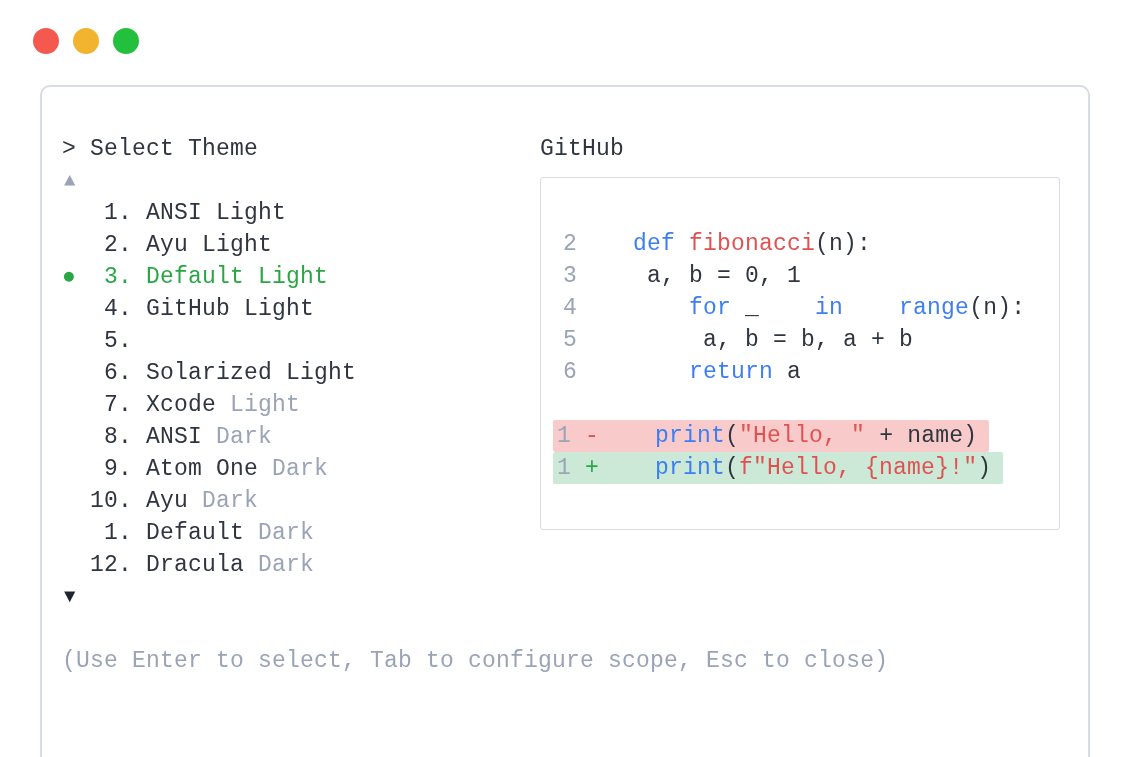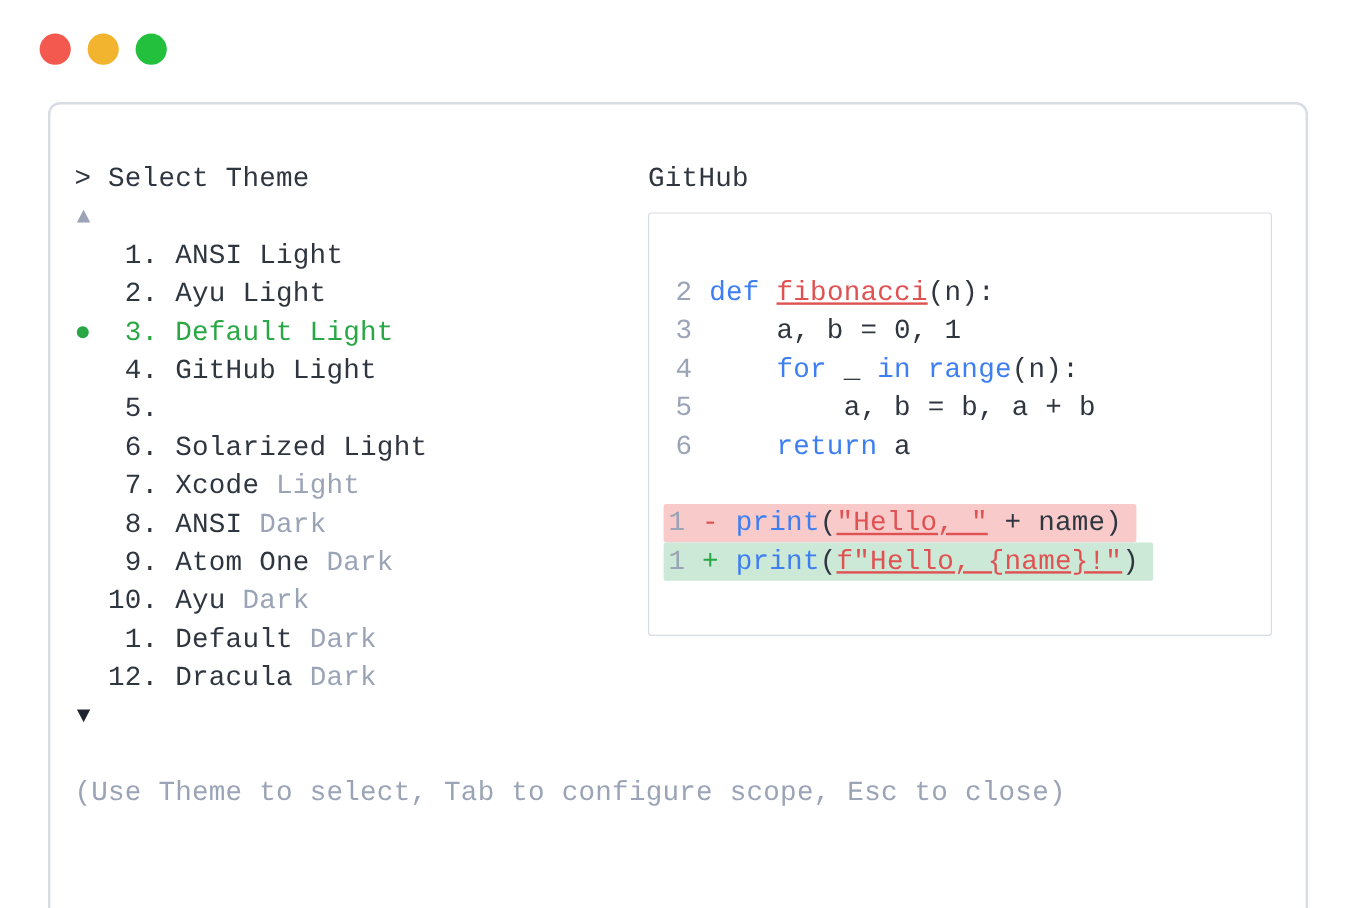--- a/index.html
+++ b/index.html
@@ -34,23 +34,23 @@
   .muted{color:var(--muted);}
 
   .help{margin-top:32px;height:32px;white-space:pre;color:var(--muted);}
 
   .preview-title{height:32px;white-space:pre;color:var(--text);}
   .preview-box{margin-top:12px;background:#fff;border:1.5px solid var(--border);
                border-radius:3px;padding:50px 20px 45px 22px;}
   .cline{height:32px;white-space:pre;}
   .ln{color:var(--muted);}
   .tok-pl{color:var(--text);}
-  .tok-kw{color:var(--keyword-blue);}
+  .tok-kw{color:var(--keyword-blue);margin-left:42px;}
   .tok-cm{color:var(--comment-green);}
-  .tok-fn,.tok-str{color:var(--string-red);text-decoration:underline;}
+  .tok-fn,.tok-str{color:var(--string-red);}
   .sgm{color:var(--string-red);}
   .sgp{color:var(--selected-green);}
   .dhl{display:inline-block;margin-left:-10px;padding:0 12px 0 4px;border-radius:2px;}
   .dhl.removed{background:var(--removed-bg);}
   .dhl.added{background:var(--added-bg);}
 </style>
 </head>
 <body>
 
 <div class="lights" id="traffic-lights">
@@ -93,14 +93,14 @@
             <div class="cline"><span class="ln">6</span> <span class="tok-pl">    </span><span class="tok-kw">return</span><span class="tok-pl"> a</span></div>
             <div class="cline">&nbsp;</div>
             <div class="cline"><span class="dhl removed"><span class="ln">1</span> <span class="sgm">-</span> <span class="tok-kw">print</span><span class="tok-pl">(</span><span class="tok-str">"Hello, "</span><span class="tok-pl"> + name)</span></span></div>
             <div class="cline"><span class="dhl added"><span class="ln">1</span> <span class="sgp">+</span> <span class="tok-kw">print</span><span class="tok-pl">(</span><span class="tok-str">f"Hello, {name}!"</span><span class="tok-pl">)</span></span></div>
           </div>
       </div>
     </div>
 
   </div>
 
-  <div class="help">(Use Theme to select, Tab to configure scope, Esc to close)</div>
+  <div class="help">(Use Enter to select, Tab to configure scope, Esc to close)</div>
 </div>
 
 </body></html>

